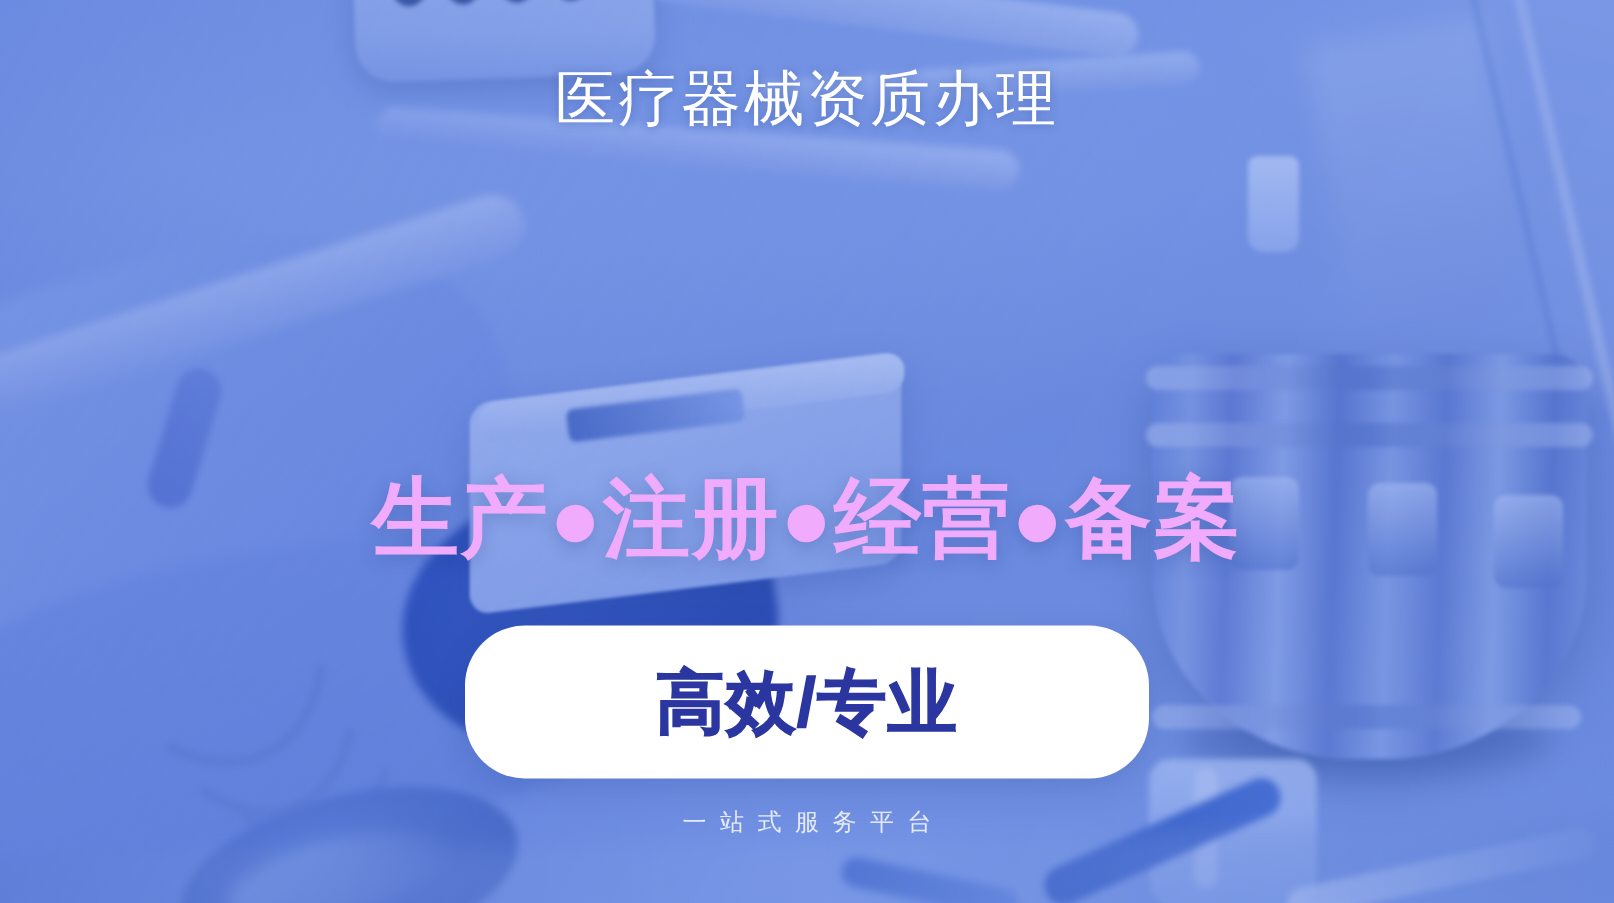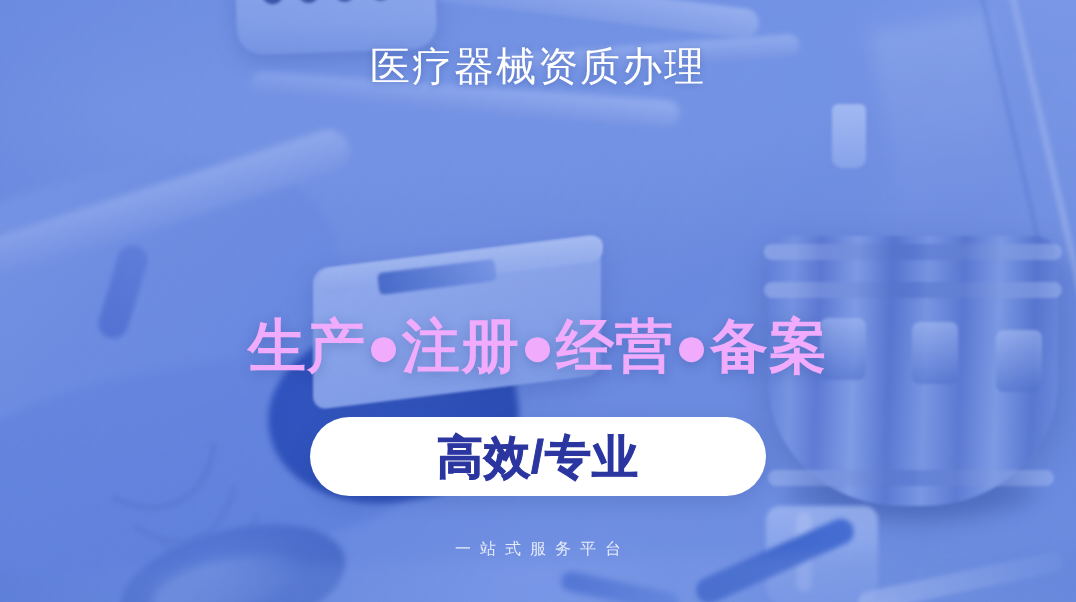--- a/index.html
+++ b/index.html
@@ -401,21 +401,21 @@
     letter-spacing: 1px;
     text-shadow: 0 3px 12px rgba(30,58,130,.28);
   }
 
   .pill {
     position: absolute;
     left: 50%;
     transform: translateX(-50%);
     top: 417px;
     width: 456px;
-    height: 79px;
+    height: 102px;
     border-radius: 40px;
     background: #ffffff;
     box-shadow: 0 6px 20px rgba(30,58,130,.18);
     display: flex;
     align-items: center;
     justify-content: center;
   }
   .pill-text {
     color: #2b36a0;
     font-size: 46px;

